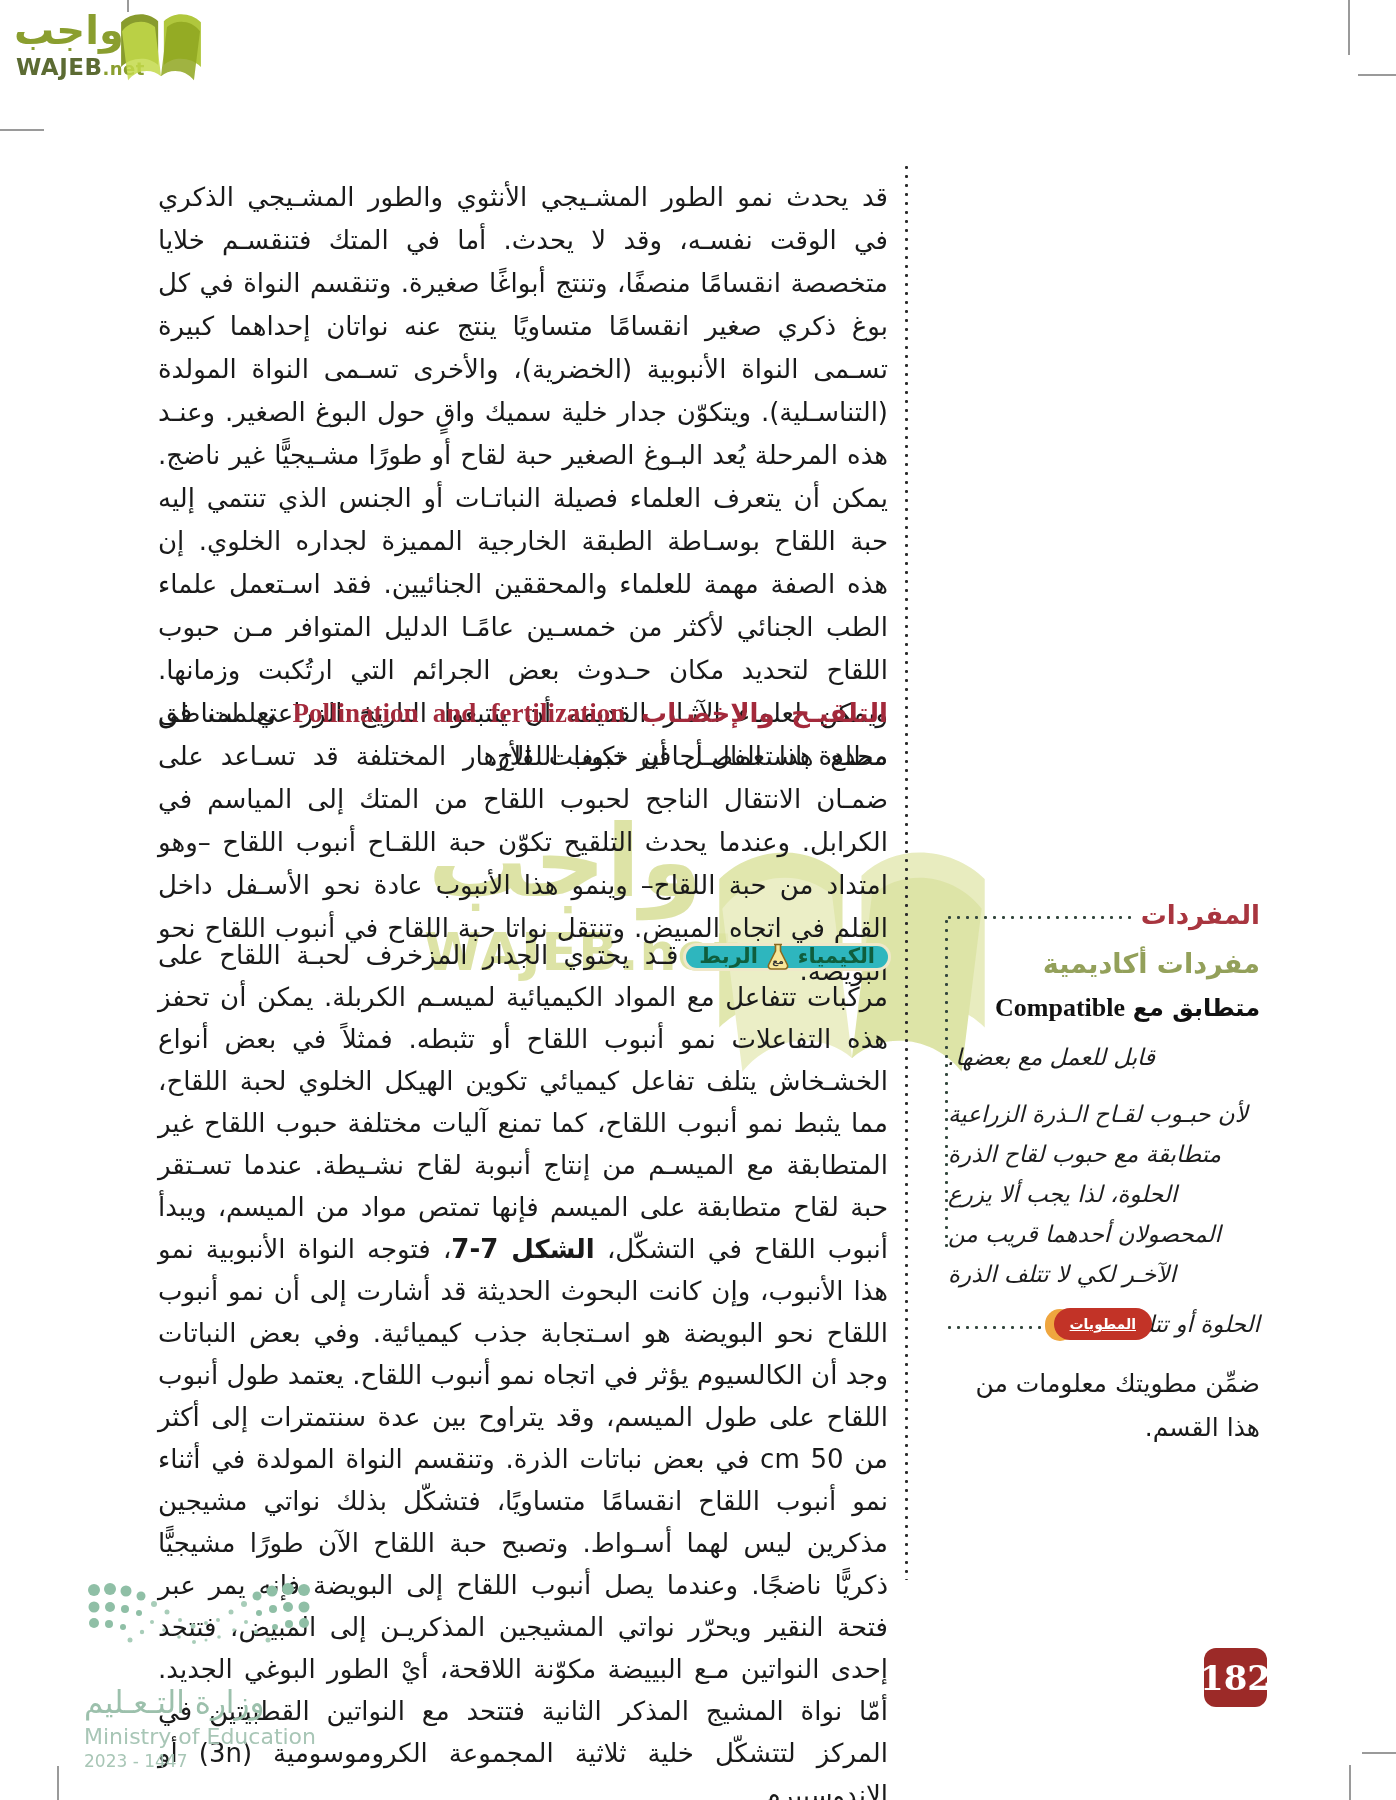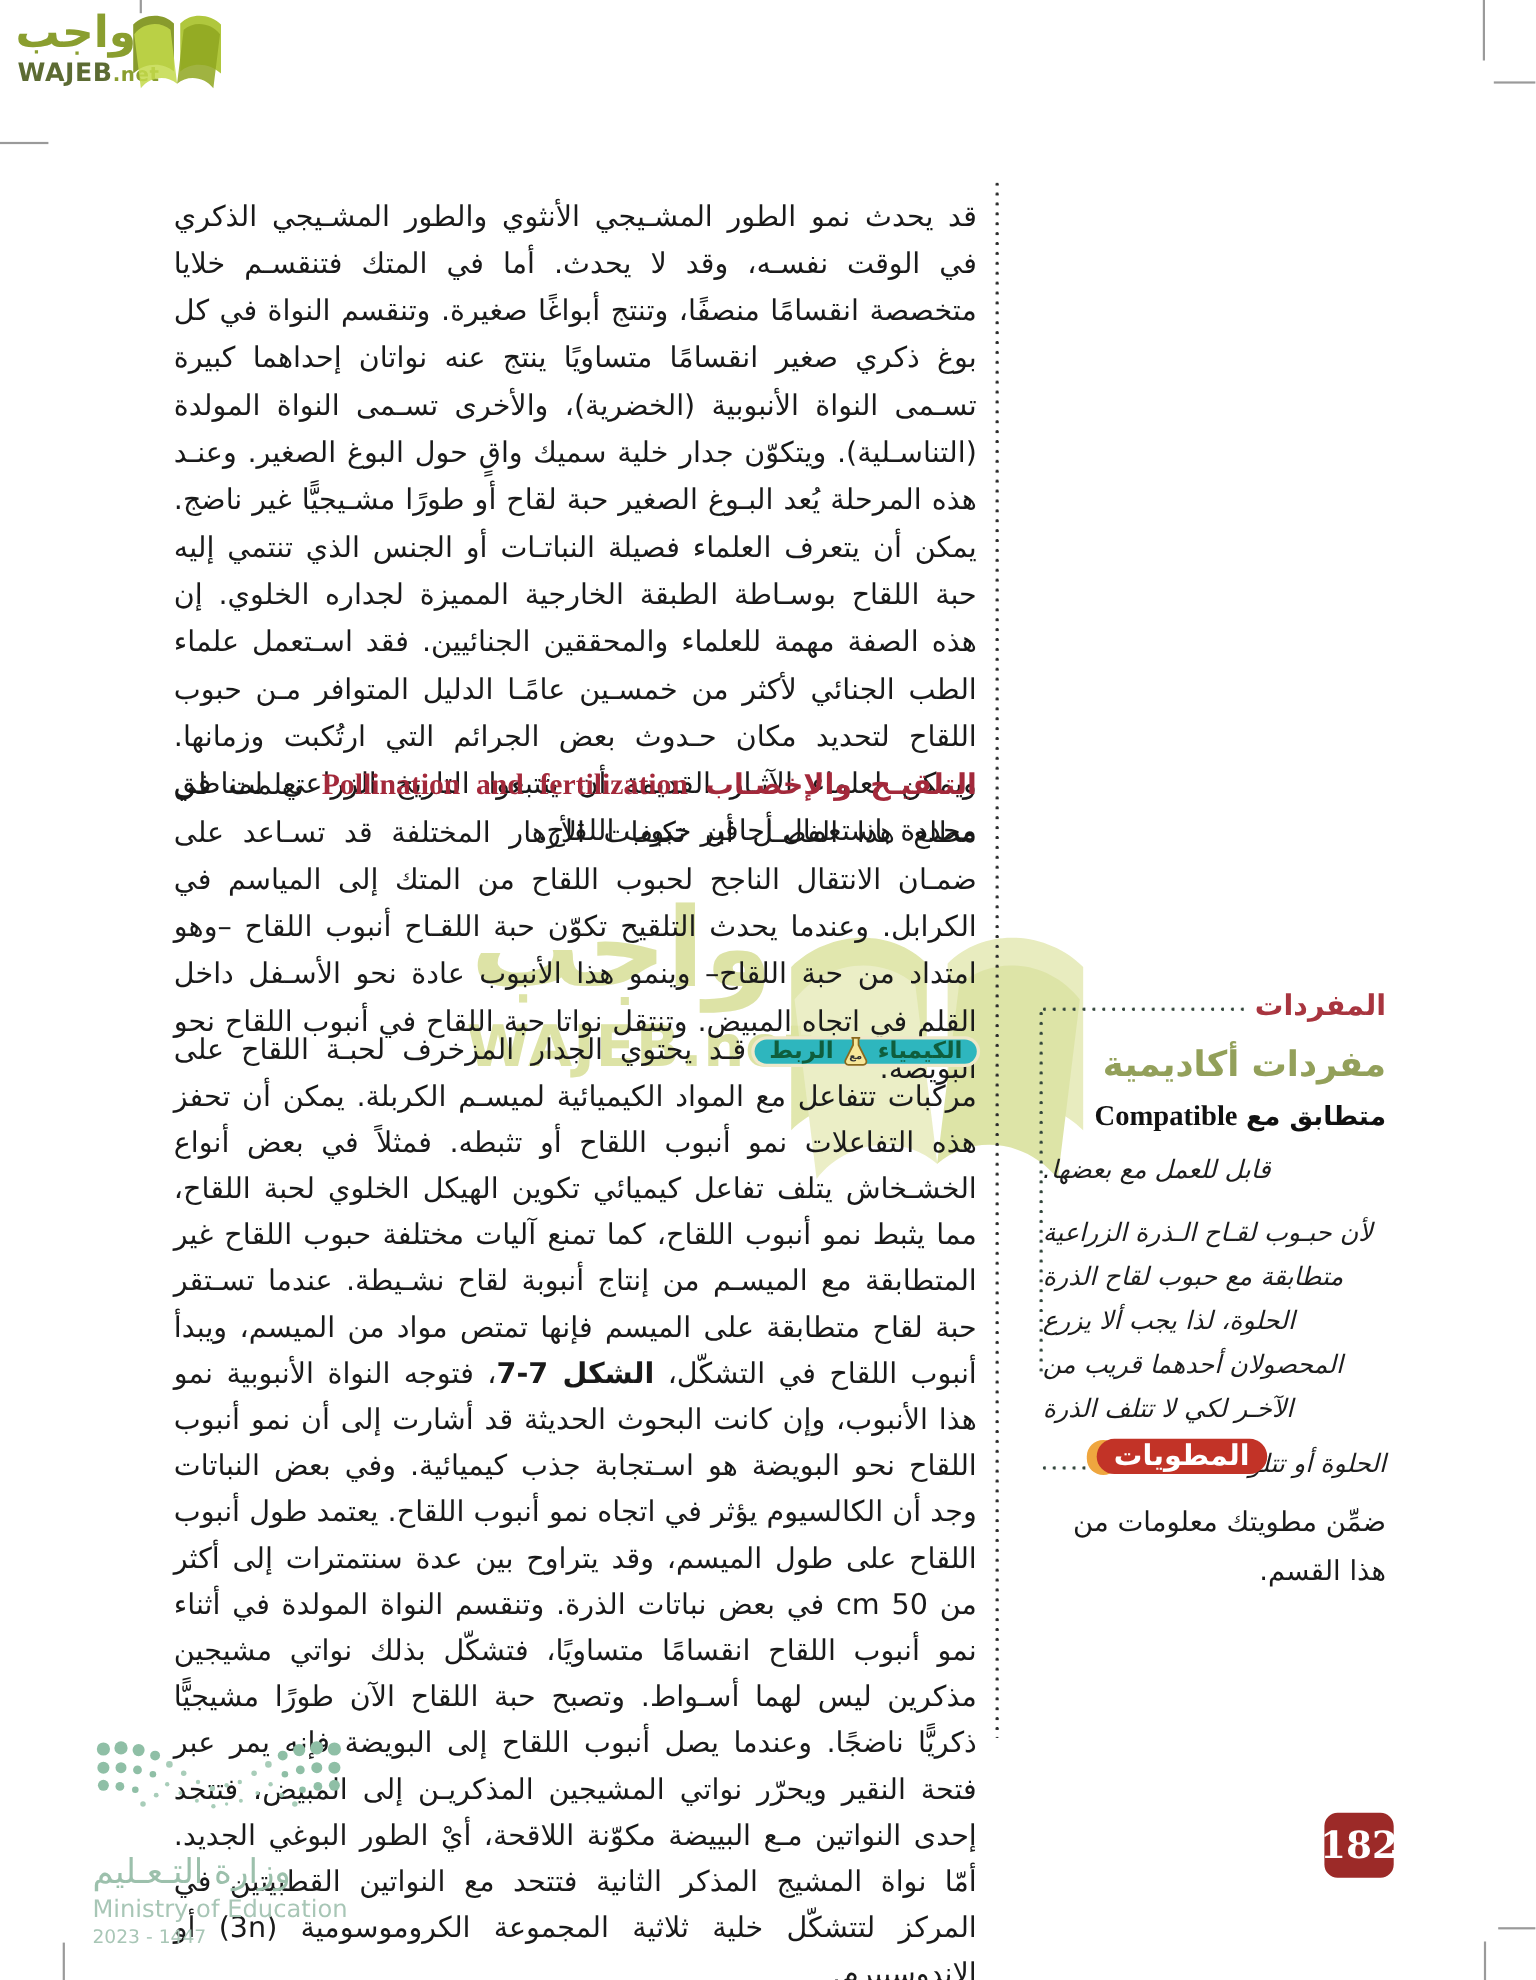--- a/index.html
+++ b/index.html
@@ -42,34 +42,34 @@
   .chem-flask{width:26px;height:28px;position:relative;flex:0 0 auto;}
   
   .dots-v{position:absolute;width:3px;background-image:radial-gradient(circle at 1.5px 1.5px,#2b2b2b 1.3px,transparent 1.7px);background-size:3px 9px;background-repeat:repeat-y;z-index:2;}
   .dots-v.sb{background-image:radial-gradient(circle at 1.5px 1.5px,#33463c 1.3px,transparent 1.7px);}
   .dots-h{height:3px;background-image:radial-gradient(circle at 1.5px 1.5px,#33463c 1.3px,transparent 1.7px);background-size:9px 3px;background-repeat:repeat-x;}
   
   .sidebar{position:absolute;left:948px;top:898px;width:312px;direction:rtl;z-index:2;}
   .vocab-title-row{display:flex;align-items:center;gap:8px;height:34px;}
   .vocab-title{color:#a8353f;font-weight:bold;font-size:26px;white-space:nowrap;}
   .vocab-title-row .dots-h{flex:1;margin-top:4px;}
-  .acad-title{color:#93a05a;font-weight:bold;font-size:32px;margin-top:16px;}
+  .acad-title{color:#93a05a;font-weight:bold;font-size:27px;margin-top:16px;}
   .term-row{margin-top:14px;font-size:24px;color:#111;}
   .term-ar{font-weight:bold;}
   .term-en{font-weight:bold;font-family:"Liberation Serif",serif;font-size:26px;direction:ltr;unicode-bidi:embed;}
   .hand{font-style:italic;font-size:23px;line-height:40px;color:#1d1d1d;text-align:left;}
   .defn{margin-top:14px;}
   .example{margin-top:17px;}
   .vocab-end-row{display:flex;align-items:center;gap:18px;margin-top:10px;}
   .vocab-end-row .dots-h{flex:1;margin-top:6px;}
   
   .foldables{position:absolute;left:948px;top:1308px;width:312px;direction:rtl;z-index:2;}
   .fold-badge{position:relative;display:inline-block;margin-right:108px;}
   .fold-accent{position:absolute;left:-9px;top:1px;width:30px;height:32px;background:#efa63f;border-radius:16px;}
-  .fold-label{position:relative;display:inline-block;background:#c23327;color:#ffffff;font-weight:bold;font-size:26px;line-height:32px;padding:0 16px;border-radius:16px;}
+  .fold-label{position:relative;display:inline-block;background:#c23327;color:#ffffff;font-weight:bold;font-size:14px;line-height:32px;padding:0 16px;border-radius:16px;text-decoration:underline;}
   .fold-text{margin-top:22px;font-size:25px;line-height:44px;color:#1a1a1a;text-align:right;padding-left:24px;}
   
   .ministry{position:absolute;left:84px;top:1580px;width:240px;z-index:2;}
   .ministry-dots{width:230px;height:86px;}
   .ministry-ar{margin-top:14px;font-size:31px;color:#9cc0ac;text-align:left;letter-spacing:1px;}
   .ministry-en{margin-top:4px;font-size:22px;color:#a8c6b6;}
   .ministry-years{margin-top:2px;font-size:17px;color:#a8c6b6;}
   
   .page-box{
     position:absolute;left:1204px;top:1648px;width:63px;height:59px;background:#9c2a28;

